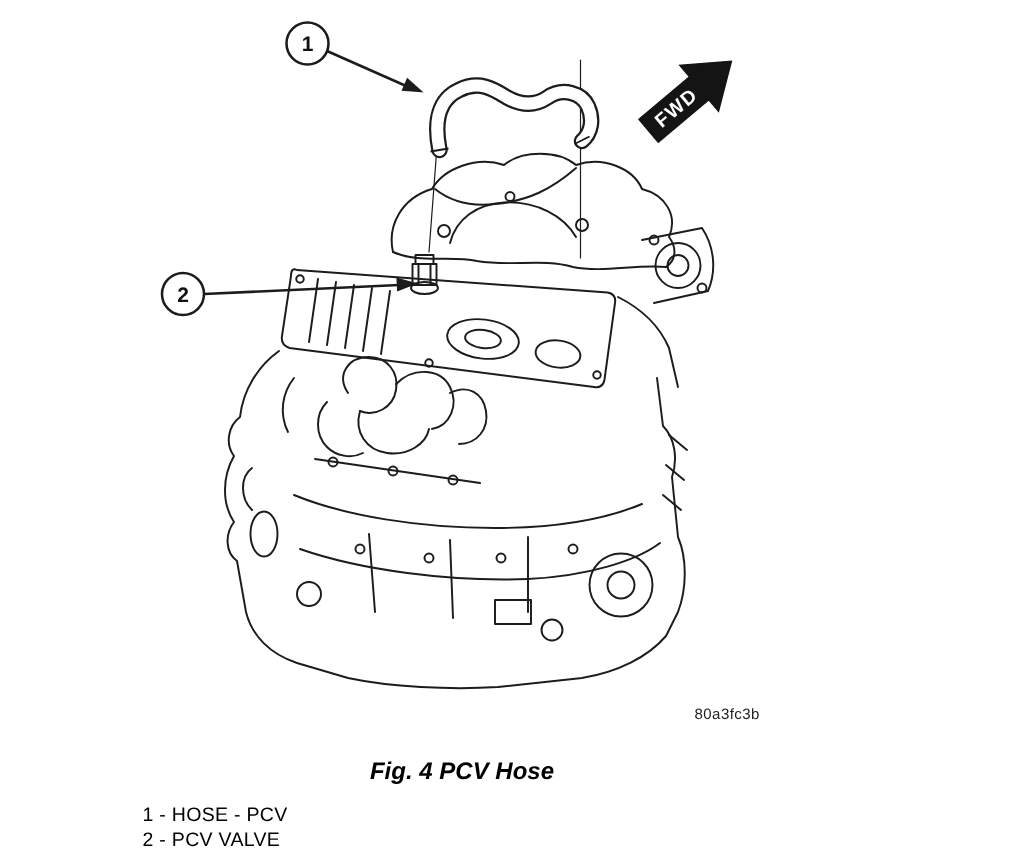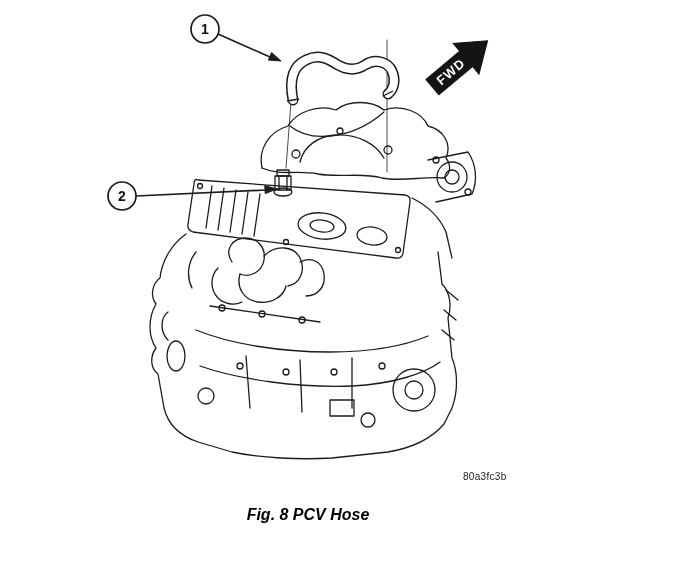--- a/index.html
+++ b/index.html
@@ -133,16 +133,20 @@
     </g>
 
     <g transform="translate(460,64) rotate(-40)">
       <path d="M-36,-10 L8,-10 L8,-20 L36,0 L8,20 L8,10 L-36,10 Z" fill="#141414" stroke="#141414" stroke-width="1"></path>
       <text x="-12" y="4.5" text-anchor="middle" font-size="13" font-weight="bold" fill="#ffffff" letter-spacing="1">FWD</text>
     </g>
   </svg>
 
   <div class="fig-code">80a3fc3b</div>
 
-  <div class="fig-caption">Fig. 8 PCV Hose</div>
+  <div class="fig-caption">Fig. 4 PCV Hose</div>
 
+  <div class="legend">
+    <div>1 - HOSE - PCV</div>
+    <div>2 - PCV VALVE</div>
+  </div>
 
 </div>
 
 </body></html>

